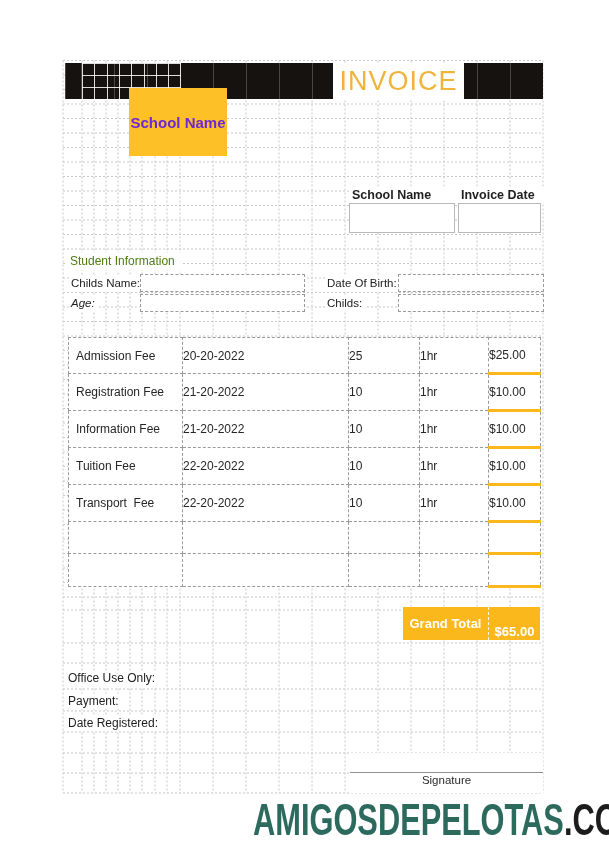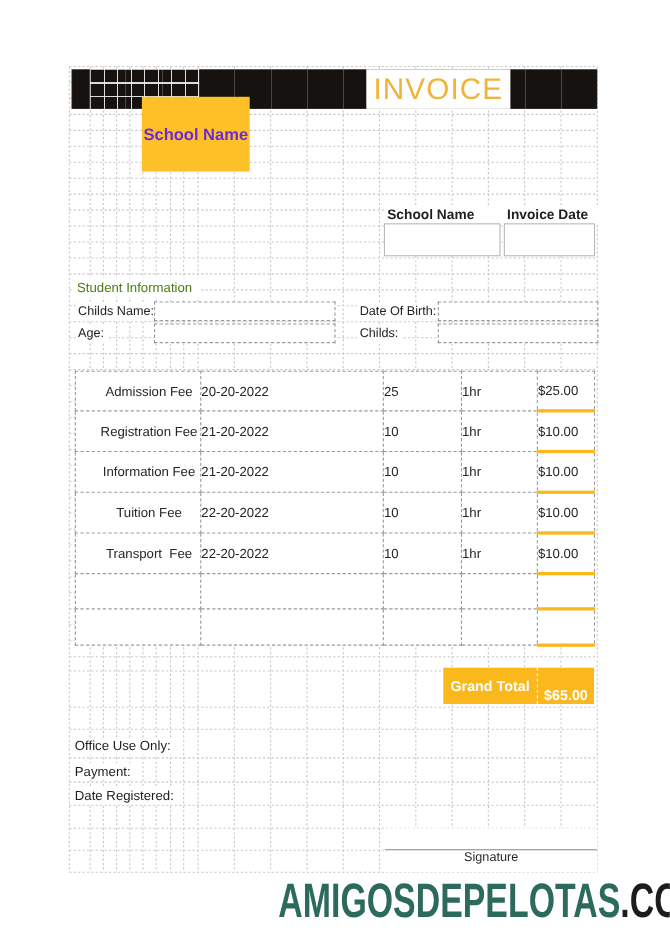--- a/index.html
+++ b/index.html
@@ -45,21 +45,21 @@
   .flabel{background:#fff;font-size:11.5px;height:15px;line-height:15px;padding:0 4px 0 2px;color:#222;}
   .ffield{background:#fff;border:1px dashed #9a9a9a;height:16px;}
 
   
   table.fees{position:absolute;left:68px;top:337px;width:472px;border-collapse:collapse;table-layout:fixed;background:#fff;}
   table.fees th{background:var(--accent-yellow,#fbb81d);color:#fff;font-size:13px;font-weight:700;
     height:28px;border:1px dashed #c5c5c5;text-align:center;padding:0;}
   table.fees th.desc{text-align:left;padding-left:6px;}
   table.fees td{height:34px;font-size:12px;border:1px dashed #9b9b9b;background:#fff;text-align:left;
     color:#262626;padding:0;}
-  table.fees td.desc{text-align:center;padding-left:20px;white-space:pre;}
+  table.fees td.desc{text-align:left;padding-left:7px;white-space:pre;}
   table.fees td.total{border-bottom:3px solid var(--accent-yellow,#fbb81d);}
   table.fees tr.empty1 td{height:29px;}
   table.fees tr.empty2 td{height:30px;}
 
   .gt-box{left:403px;top:607px;width:137px;height:33px;background:var(--accent-yellow,#fbb81d);
     display:flex;color:#fff;font-weight:700;font-size:13px;}
   .gt-label{width:85px;display:flex;align-items:center;justify-content:center;
     border-right:1px dashed rgba(255,255,255,.85);}
   .gt-value{flex:1;display:flex;align-items:center;justify-content:center;margin-top:16px;}
 
@@ -98,21 +98,21 @@
   <div class="abs col-label id-label">Invoice Date</div>
   <div class="abs solid-box sn-box"></div>
   <div class="abs solid-box id-box"></div>
 
   <div class="abs si-heading">Student Information</div>
 
   <div class="abs flabel" style="left:69px;top:276px;">Childs Name:</div>
   <div class="abs ffield" style="left:140px;top:274px;width:163px;"></div>
   <div class="abs flabel" style="left:325px;top:276px;">Date Of Birth:</div>
   <div class="abs ffield" style="left:398px;top:274px;width:144px;"></div>
-  <div class="abs flabel" style="left:69px;top:296px;">Age:</div>
+  <div class="abs flabel" style="left:69px;top:296px;font-style:italic;">Age:</div>
   <div class="abs ffield" style="left:140px;top:294px;width:163px;"></div>
   <div class="abs flabel" style="left:325px;top:296px;">Childs:</div>
   <div class="abs ffield" style="left:398px;top:294px;width:144px;"></div>
 
   <table class="fees">
     <colgroup>
         <col style="width:114px">
         <col style="width:166px">
         <col style="width:71px">
         <col style="width:69px">

